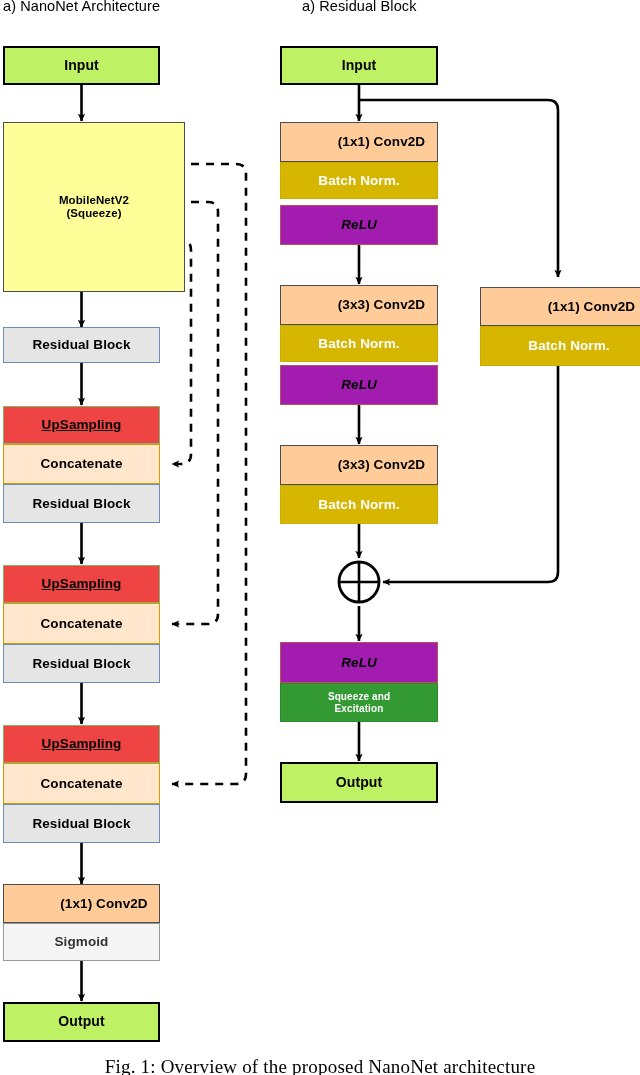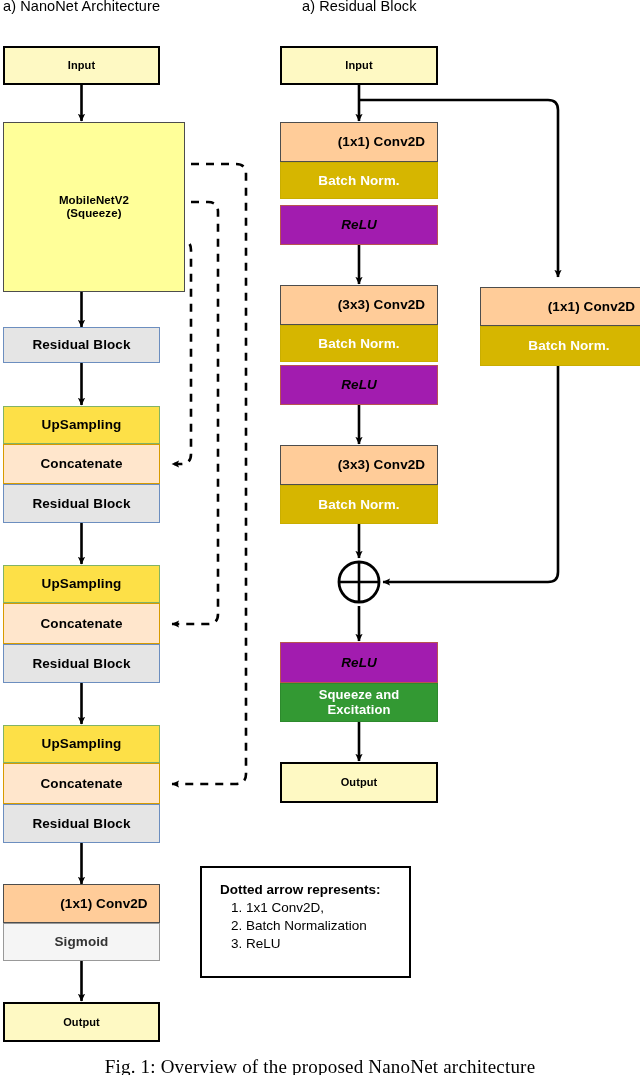--- a/index.html
+++ b/index.html
@@ -50,37 +50,38 @@
     text-align: center;
     font-size: 13.5px;
     font-weight: bold;
     color: #000000;
     line-height: 1.12;
     letter-spacing: 0.1px;
   }
 
   
   .b-io {
-    background: #fef9c3;
+    background: #bef264;
     border: 2.4px solid #000000;
-    font-size: 11px;
+    font-size: 14px;
   }
 
   
   .b-encoder {
     background: #ffff99;
     border: 1.6px solid #4d4d4d;
     font-size: 11.5px;
     font-weight: bold;
   }
 
   
   .b-upsample {
-    background: #fde047;
+    background: #ef4444;
     border: 1.3px solid #82b366;
+    text-decoration: underline;
   }
   .b-concat {
     background: #ffe6cc;
     border: 1.3px solid #d79b00;
   }
   .b-residual {
     background: #e5e5e5;
     border: 1.3px solid #6c8ebf;
   }
   .b-conv {
@@ -100,21 +101,21 @@
   }
   .b-relu {
     background: #a21caf;
     border: 1.4px solid #b85450;
     font-style: italic;
   }
   .b-se {
     background: #339933;
     border: 1.3px solid #2d8a2d;
     color: #ffffff;
-    font-size: 13px;
+    font-size: 10px;
   }
 
   
   .legend {
     position: absolute;
     box-sizing: border-box;
     background: #ffffff;
     border: 2.2px solid #000000;
     padding: 14px 12px 12px 18px;
   }
@@ -225,26 +226,20 @@
 
   <div class="box b-upsample" style="left:3px; top:725px; width:157px; height:38px;">UpSampling</div>
   <div class="box b-concat" style="left:3px; top:763px; width:157px; height:41px;">Concatenate</div>
   <div class="box b-residual" style="left:3px; top:804px; width:157px; height:39px;">Residual Block</div>
 
   <div class="box b-conv" style="left:3px; top:884px; width:157px; height:39px;">(1x1) Conv2D</div>
   <div class="box b-sigmoid" style="left:3px; top:923px; width:157px; height:38px;">Sigmoid</div>
 
   <div class="box b-io" style="left:3px; top:1002px; width:157px; height:40px;">Output</div>
 
-  <div class="legend" style="left:200px; top:866px; width:211px; height:112px;">
-    <div class="legend-title">Dotted arrow represents:</div>
-    <div class="legend-item">1. 1x1 Conv2D,</div>
-    <div class="legend-item">2. Batch Normalization</div>
-    <div class="legend-item">3. ReLU</div>
-  </div>
 
   <div class="box b-io" style="left:280px; top:46px; width:158px; height:39px;">Input</div>
 
   <div class="box b-conv" style="left:280px; top:122px; width:158px; height:40px;">(1x1) Conv2D</div>
   <div class="box b-bn" style="left:280px; top:162px; width:158px; height:37px;">Batch Norm.</div>
   <div class="box b-relu" style="left:280px; top:205px; width:158px; height:40px;">ReLU</div>
 
   <div class="box b-conv" style="left:280px; top:285px; width:158px; height:40px;">(3x3) Conv2D</div>
   <div class="box b-bn" style="left:280px; top:325px; width:158px; height:37px;">Batch Norm.</div>
   <div class="box b-relu" style="left:280px; top:365px; width:158px; height:40px;">ReLU</div>

